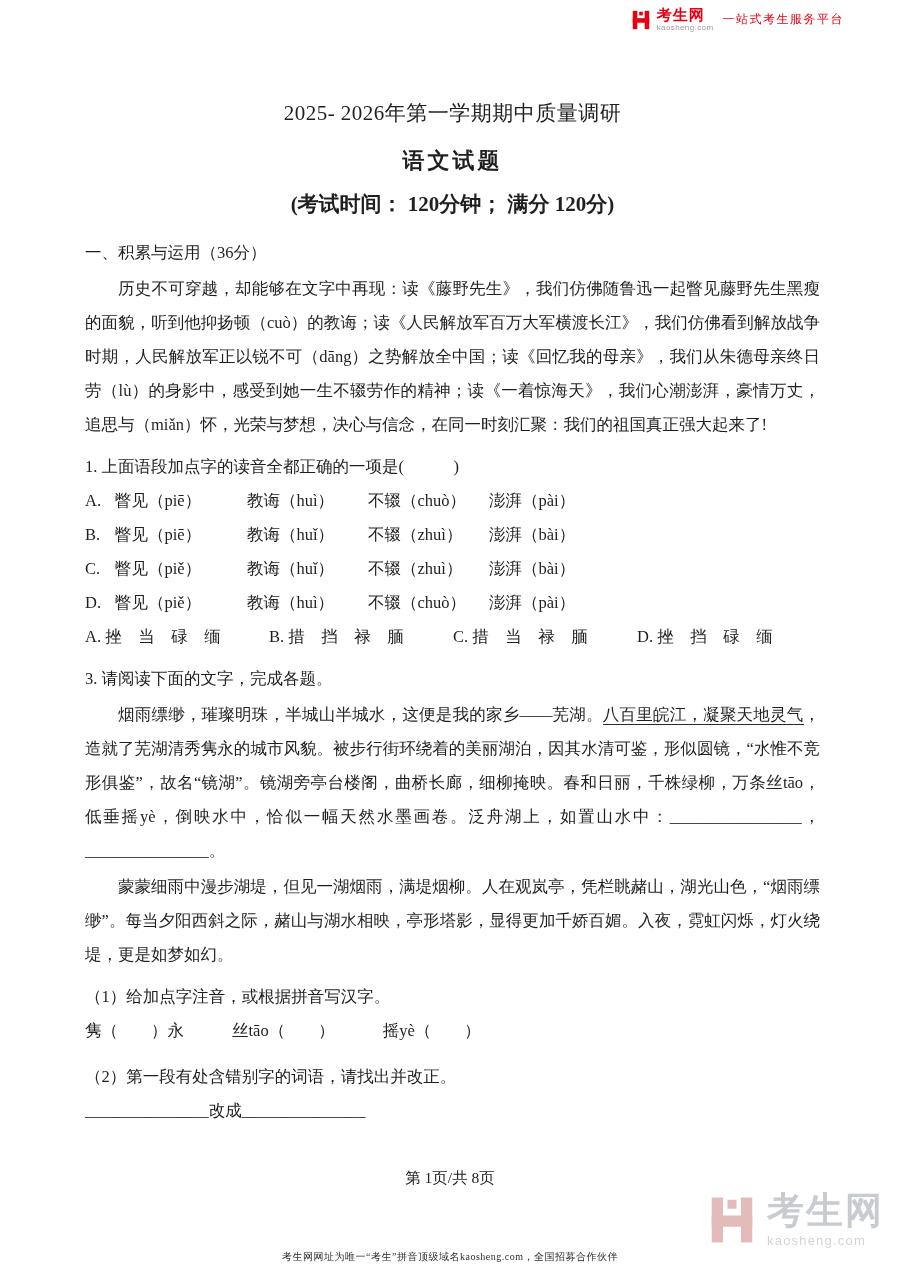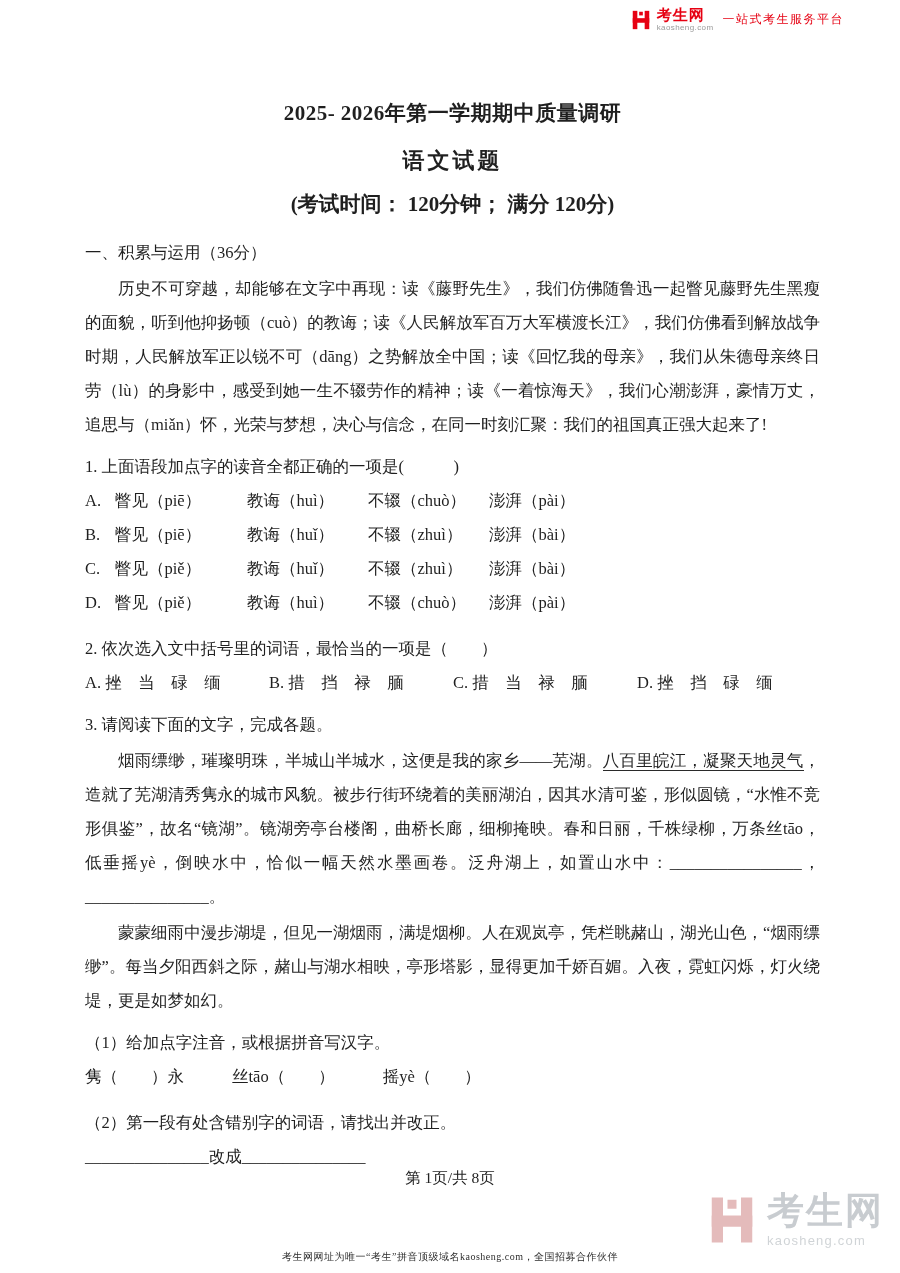--- a/index.html
+++ b/index.html
@@ -18,21 +18,21 @@
   
   .top-logo { position: absolute; top: 7px; right: 56px; display: flex; align-items: center; }
   .logo-icon svg { width: 22px; height: 22px; display: block; color: #e60012; }
   .logo-col { display: flex; flex-direction: column; line-height: 1; margin-left: 5px; }
   .logo-name { font-family: "Liberation Sans", sans-serif; font-weight: bold; font-size: 15px; color: #e60012; letter-spacing: 1px; }
   .logo-domain { font-family: "Liberation Sans", sans-serif; font-size: 8px; color: #9a9a9a; margin-top: 2px; letter-spacing: 0.4px; }
   .logo-tagline { font-family: "Liberation Sans", sans-serif; font-size: 12px; color: #e60012; margin-left: 9px; letter-spacing: 1.5px; }
 
   
   .content { padding: 100px 80px 0 85px; font-size: 16.5px; line-height: 34px; }
-  .title { margin: 0; font-size: 21px; font-weight: bold; text-align: center; line-height: 1.3; letter-spacing: 0.5px; }
+  .title { margin: 0; font-size: 21px; font-weight: normal; text-align: center; line-height: 1.3; letter-spacing: 0.5px; }
   .subtitle { margin: 20px 0 0; font-size: 22px; font-weight: bold; text-align: center; letter-spacing: 3px; line-height: 1.25; }
   .meta { margin-top: 16px; font-size: 21px; font-weight: bold; text-align: center; line-height: 1.3; }
   .sec-heading { margin-top: 18px; }
   .intro { margin-top: 2px; }
   .passage { margin: 2px 0 0; text-align: justify; text-indent: 2em; }
   .underlined { border-bottom: 1.2px solid #2a2a2a; }
   .stem { margin-top: 8px; }
   .stem-q2 { margin-top: 12px; }
 
   .q1-row { display: flex; }
@@ -117,21 +117,20 @@
       <span class="it4">澎湃（bài）</span>
     </div>
     <div class="q1-row">
       <span class="lbl">D.</span>
       <span class="it1">瞥见（piě）</span>
       <span class="it2">教诲（huì）</span>
       <span class="it3">不辍（chuò）</span>
       <span class="it4">澎湃（pài）</span>
     </div>
 
-    <div class="stem stem-q2">2. 依次选入文中括号里的词语，最恰当的一项是（　　）</div>
     <div class="q2-row">
       <span class="q2-opt">A. 挫　当　碌　缅</span>
       <span class="q2-opt">B. 措　挡　禄　腼</span>
       <span class="q2-opt">C. 措　当　禄　腼</span>
       <span class="q2-opt">D. 挫　挡　碌　缅</span>
     </div>
 
     <div class="stem">3. 请阅读下面的文字，完成各题。</div>
     <p class="passage"><span>烟雨缥缈，璀璨明珠，半城山半城水，这便是我的家乡——芜湖。</span><span class="underlined">八百里皖江，凝聚天地灵气</span><span>，造就了芜湖清秀隽永的城市风貌。被步行街环绕着的美丽湖泊，因其水清可鉴，形似圆镜，“水惟不竞形俱鉴”，故名“镜湖”。镜湖旁亭台楼阁，曲桥长廊，细柳掩映。春和日丽，千株绿柳，万条丝tāo，低垂摇yè，倒映水中，恰似一幅天然水墨画卷。泛舟湖上，如置山水中：________________，_______________。</span></p>
     <p class="passage">蒙蒙细雨中漫步湖堤，但见一湖烟雨，满堤烟柳。人在观岚亭，凭栏眺赭山，湖光山色，“烟雨缥缈”。每当夕阳西斜之际，赭山与湖水相映，亭形塔影，显得更加千娇百媚。入夜，霓虹闪烁，灯火绕堤，更是如梦如幻。</p>

